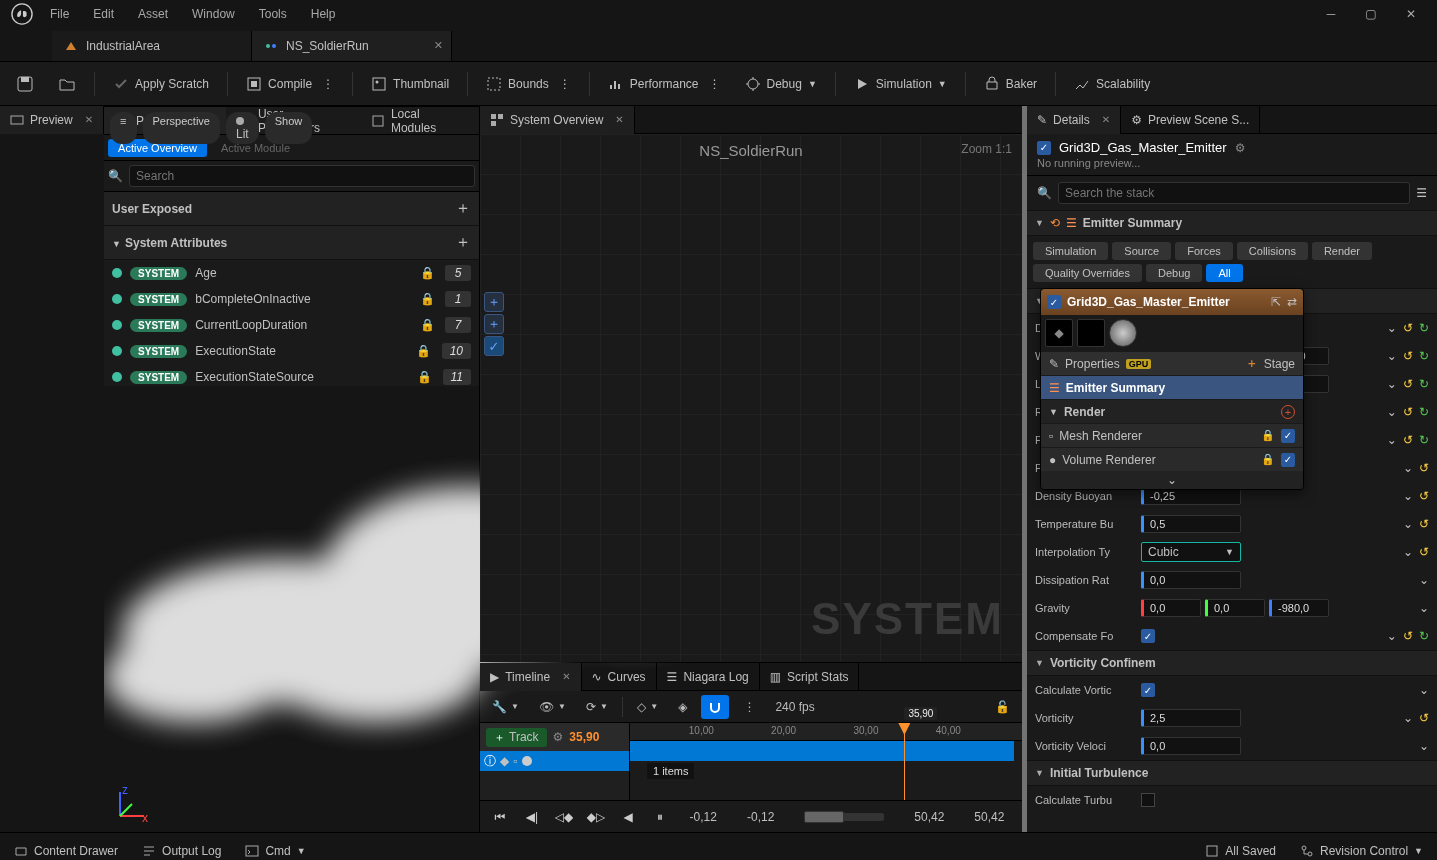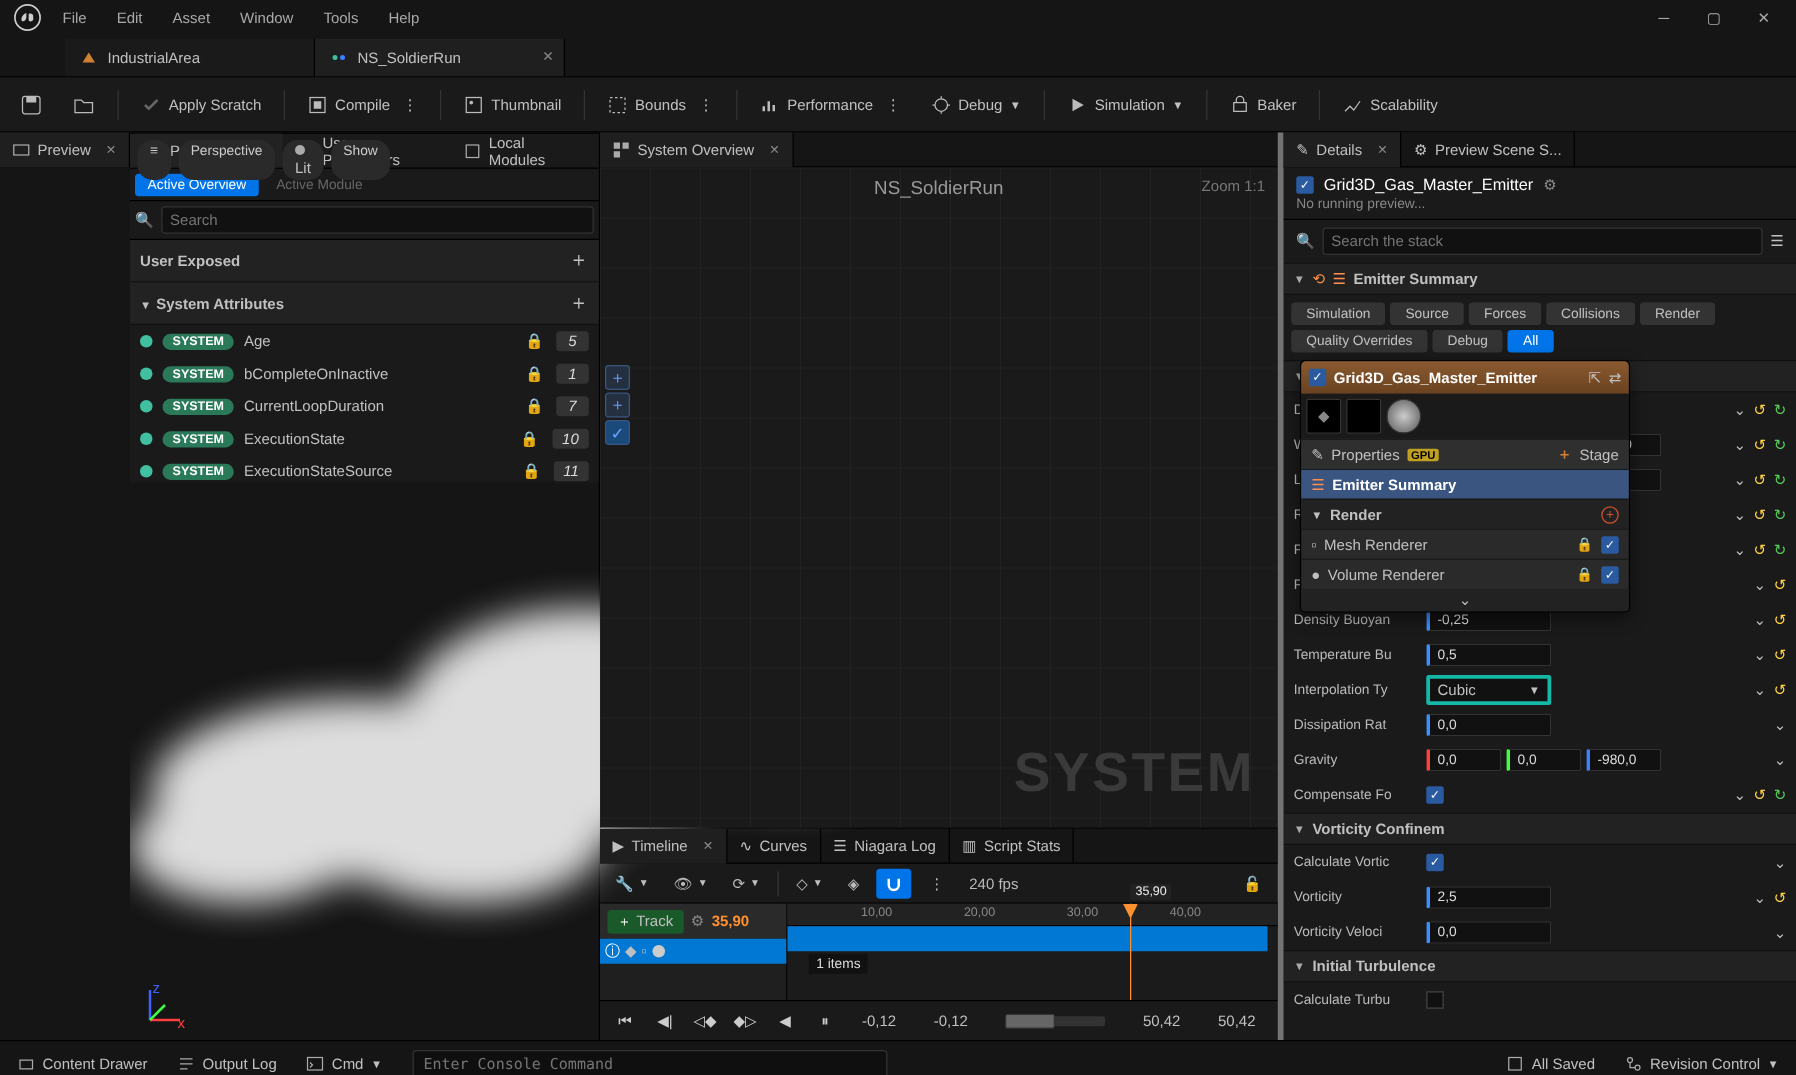--- a/index.html
+++ b/index.html
@@ -127,21 +127,21 @@
 .prop-row{height:28px;display:flex;align-items:center;padding:0 8px;gap:6px}
 .prop-label{width:100px;color:#bbb;font-size:11px;overflow:hidden;text-overflow:ellipsis;white-space:nowrap}
 .prop-val{flex:1;display:flex;gap:4px}
 .num-in{background:#111;border:1px solid #333;border-radius:2px;padding:2px 6px;color:#ddd;width:60px;border-left:3px solid #3a90ff;font-size:11px}
 .num-in.r{border-left-color:#ff4040}
 .num-in.g{border-left-color:#40ff40}
 .num-in.b{border-left-color:#4080ff}
 .prop-icons{display:flex;gap:6px;color:#888;font-size:11px}
 .reset{color:#ffd040}
 .check-g{width:14px;height:14px;background:#2a5aa0;display:flex;align-items:center;justify-content:center;color:#fff;font-size:10px;border-radius:2px}
-.dd{background:#111;border:3px solid #14b8a6;border-radius:2px;padding:2px 6px;display:flex;align-items:center;justify-content:space-between;width:100px}
+.dd{background:#111;border:1px solid #14b8a6;border-radius:2px;padding:2px 6px;display:flex;align-items:center;justify-content:space-between;width:100px}
 
 
 .statusbar{height:36px;background:#151515;display:flex;align-items:center;padding:0 6px;gap:8px;border-top:1px solid #000}
 .sb-btn{padding:4px 8px;display:flex;align-items:center;gap:6px;cursor:pointer;color:#aaa}
 .cmd-in{flex:0 0 380px;background:#0f0f0f;border:1px solid #333;border-radius:3px;padding:3px 8px;color:#888;font-family:monospace;margin-left:8px}
 .sb-spacer{flex:1}
 
 svg{display:block}
 </style>
 </head>
@@ -810,21 +810,20 @@
     <span>Output Log</span>
   </div>
   <div class="sb-btn">
     <svg width="14" height="14">
         <rect x="1" y="2" width="12" height="10" fill="none" stroke="#aaa"></rect>
         <path d="M3 6l2 2-2 2" stroke="#aaa" fill="none"></path>
       </svg>
     <span>Cmd</span>
     <span style="font-size:9px">▼</span>
   </div>
-  <input class="cmd-in" placeholder="Enter Console Command" style="">
   <div class="sb-spacer"></div>
   <div class="sb-btn">
     <svg width="14" height="14">
         <rect x="2" y="2" width="10" height="10" fill="none" stroke="#aaa"></rect>
       </svg>
     <span>All Saved</span>
   </div>
   <div class="sb-btn">
     <svg width="14" height="14">
         <circle cx="4" cy="4" r="2" fill="none" stroke="#aaa"></circle>

